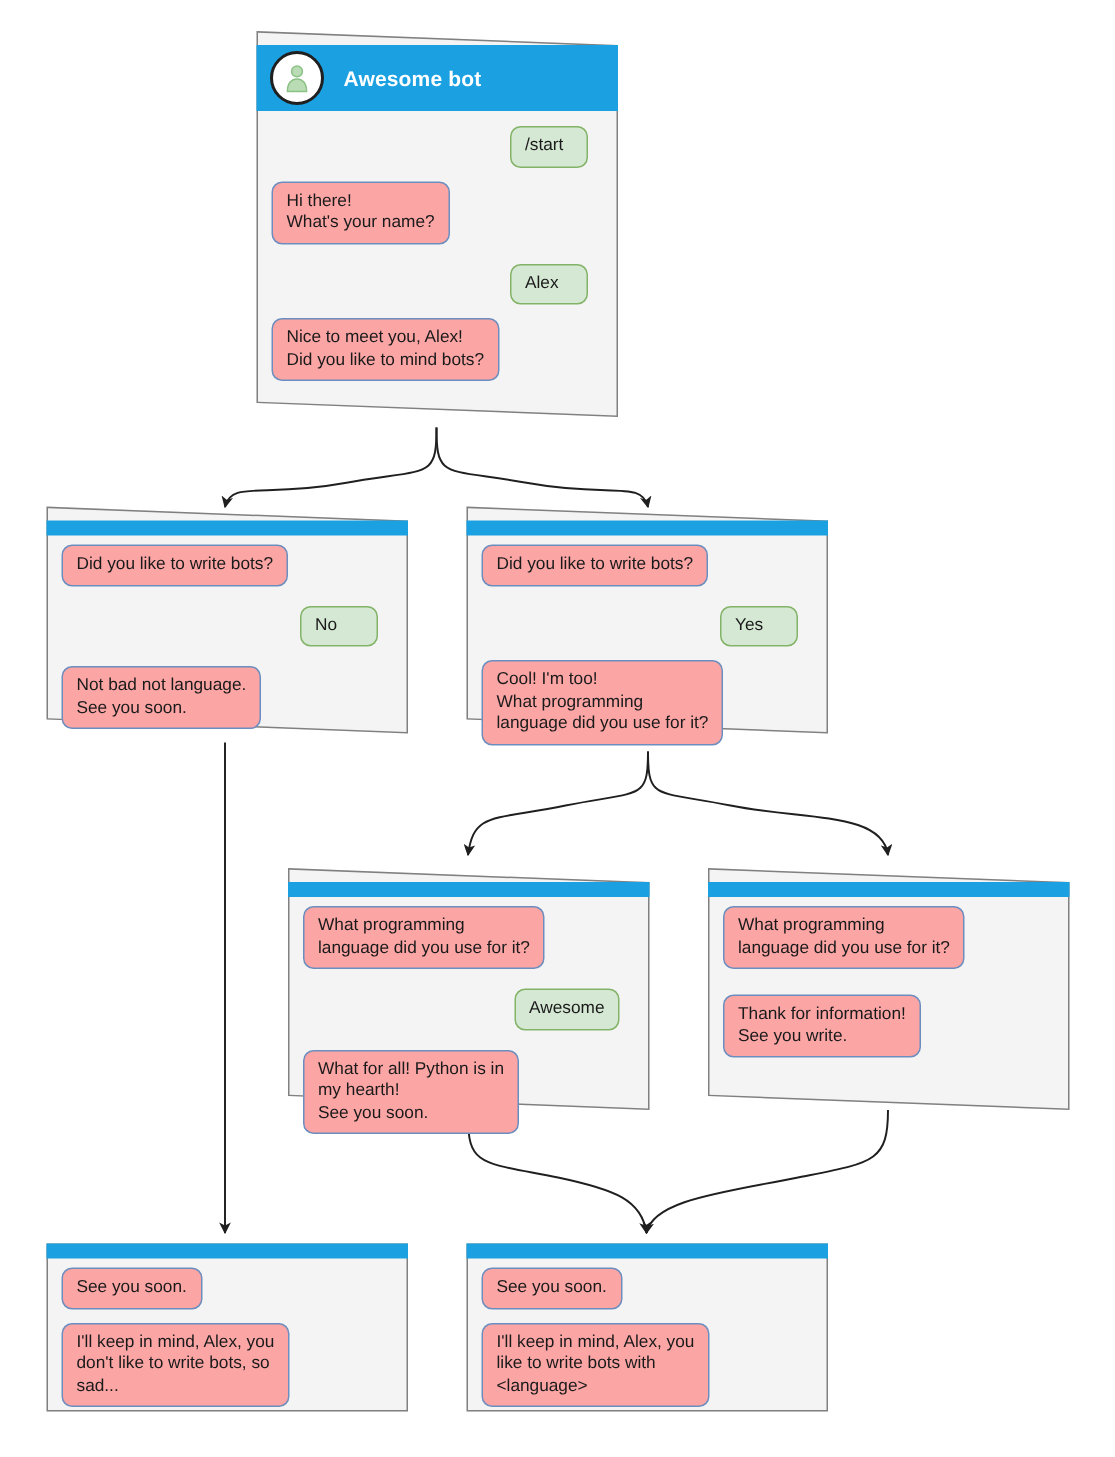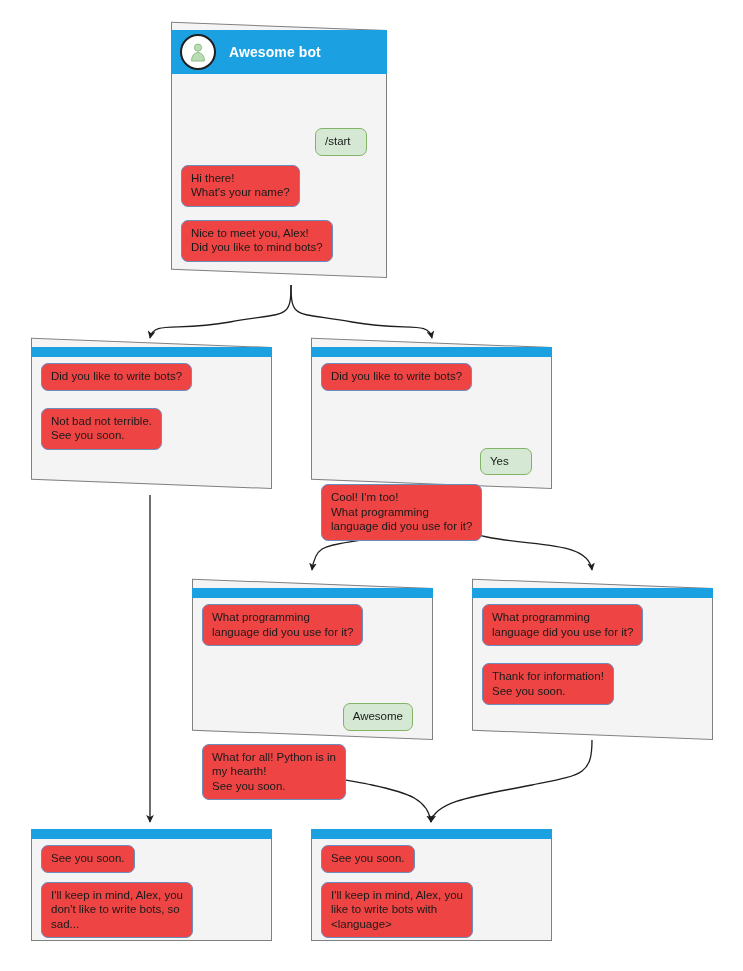--- a/index.html
+++ b/index.html
@@ -123,30 +123,30 @@
     padding: 5px 9px 6px 9px;
     font-size: 11.5px;
     line-height: 14.5px;
     color: #1a1a1a;
     max-width: 82%;
     box-sizing: border-box;
     white-space: pre-line;
     text-align: left;
   }
   .bubble.bot {
-    background: #ef4444;
+    background: #fca5a5;
     border: 1px solid #6c8ebf;
   }
   .bubble.user {
     background: #d5e8d4;
     border: 1px solid #82b366;
     min-width: 52px;
     text-align: left;
   }
-  .msg-row.right .bubble.user { margin-right: 10px; margin-top: 44px; }
+  .msg-row.right .bubble.user { margin-right: 10px; }
 
   .gap-sm { height: 4px; }
 </style>
 </head>
 <body>
 
 <div id="canvas">
 
   <svg id="edges" viewBox="0 0 743 971" width="743" height="971">
     <defs>
@@ -174,21 +174,21 @@
     </g>
 
     <g>
       <path d="M 312,745 C 312,778 322,775 372,785 C 410,793 428,800 431,822" fill="none" stroke="#1f1f1f" stroke-width="1.3" marker-end="url(#arrow)"></path>
     </g>
     <g>
       <path d="M 592,740 C 592,775 582,775 532,785 C 482,795 435,800 431,822" fill="none" stroke="#1f1f1f" stroke-width="1.3" marker-end="url(#arrow)"></path>
     </g>
   </svg>
 
-  <div class="node hero" style="left:171px; top:30px; width:216px; height:248px;">
+  <div class="node hero" style="left:171px; top:30px; width:241px; height:248px;">
     <div class="node-skew"></div>
     <div class="node-head tall">
       <div class="hero-head-inner">
         <span class="avatar">
           <svg width="20" height="20" viewBox="0 0 20 20" aria-hidden="true">
             <circle cx="10" cy="5.6" r="3.6" fill="#b9dcb4" stroke="#8cc185" stroke-width="1"></circle>
             <path d="M3.6 19 C3.6 13.4 6.4 10.6 10 10.6 C13.6 10.6 16.4 13.4 16.4 19 Z" fill="#b9dcb4" stroke="#8cc185" stroke-width="1"></path>
           </svg>
         </span>
         <span class="hero-title">Awesome bot</span>
@@ -196,38 +196,44 @@
     </div>
     <div class="node-body">
       <div class="msg-row right">
         <div class="bubble user">/start</div>
       </div>
       <div class="msg-row left">
         <div class="bubble bot">Hi there!
 What's your name?</div>
       </div>
       <div class="gap-sm"></div>
+      <div class="msg-row right">
+        <div class="bubble user">Alex</div>
+      </div>
       <div class="msg-row left">
         <div class="bubble bot">Nice to meet you, Alex!
 Did you like to mind bots?</div>
       </div>
     </div>
   </div>
 
   <div class="node" style="left:31px; top:347px; width:241px; height:142px;">
     <div class="node-skew"></div>
     <div class="node-head"></div>
     <div class="node-body">
       <div class="msg-row left">
         <div class="bubble bot">Did you like to write bots?</div>
       </div>
       <div class="gap-sm"></div>
-      <div class="gap-sm"></div>
-      <div class="msg-row left">
-        <div class="bubble bot">Not bad not terrible.
+      <div class="msg-row right">
+        <div class="bubble user">No</div>
+      </div>
+      <div class="gap-sm"></div>
+      <div class="msg-row left">
+        <div class="bubble bot">Not bad not language.
 See you soon.</div>
       </div>
     </div>
   </div>
 
   <div class="node" style="left:311px; top:347px; width:241px; height:142px;">
     <div class="node-skew"></div>
     <div class="node-head"></div>
     <div class="node-body">
       <div class="msg-row left">
@@ -271,21 +277,21 @@
     <div class="node-head"></div>
     <div class="node-body">
       <div class="msg-row left">
         <div class="bubble bot">What programming
 language did you use for it?</div>
       </div>
       <div class="gap-sm"></div>
       <div class="gap-sm"></div>
       <div class="msg-row left">
         <div class="bubble bot">Thank for information!
-See you soon.</div>
+See you write.</div>
       </div>
     </div>
   </div>
 
   <div class="node" style="left:31px; top:829px; width:241px; height:112px;">
     <div class="node-skew" style="transform:none;"></div>
     <div class="node-head"></div>
     <div class="node-body">
       <div class="msg-row left">
         <div class="bubble bot">See you soon.</div>

